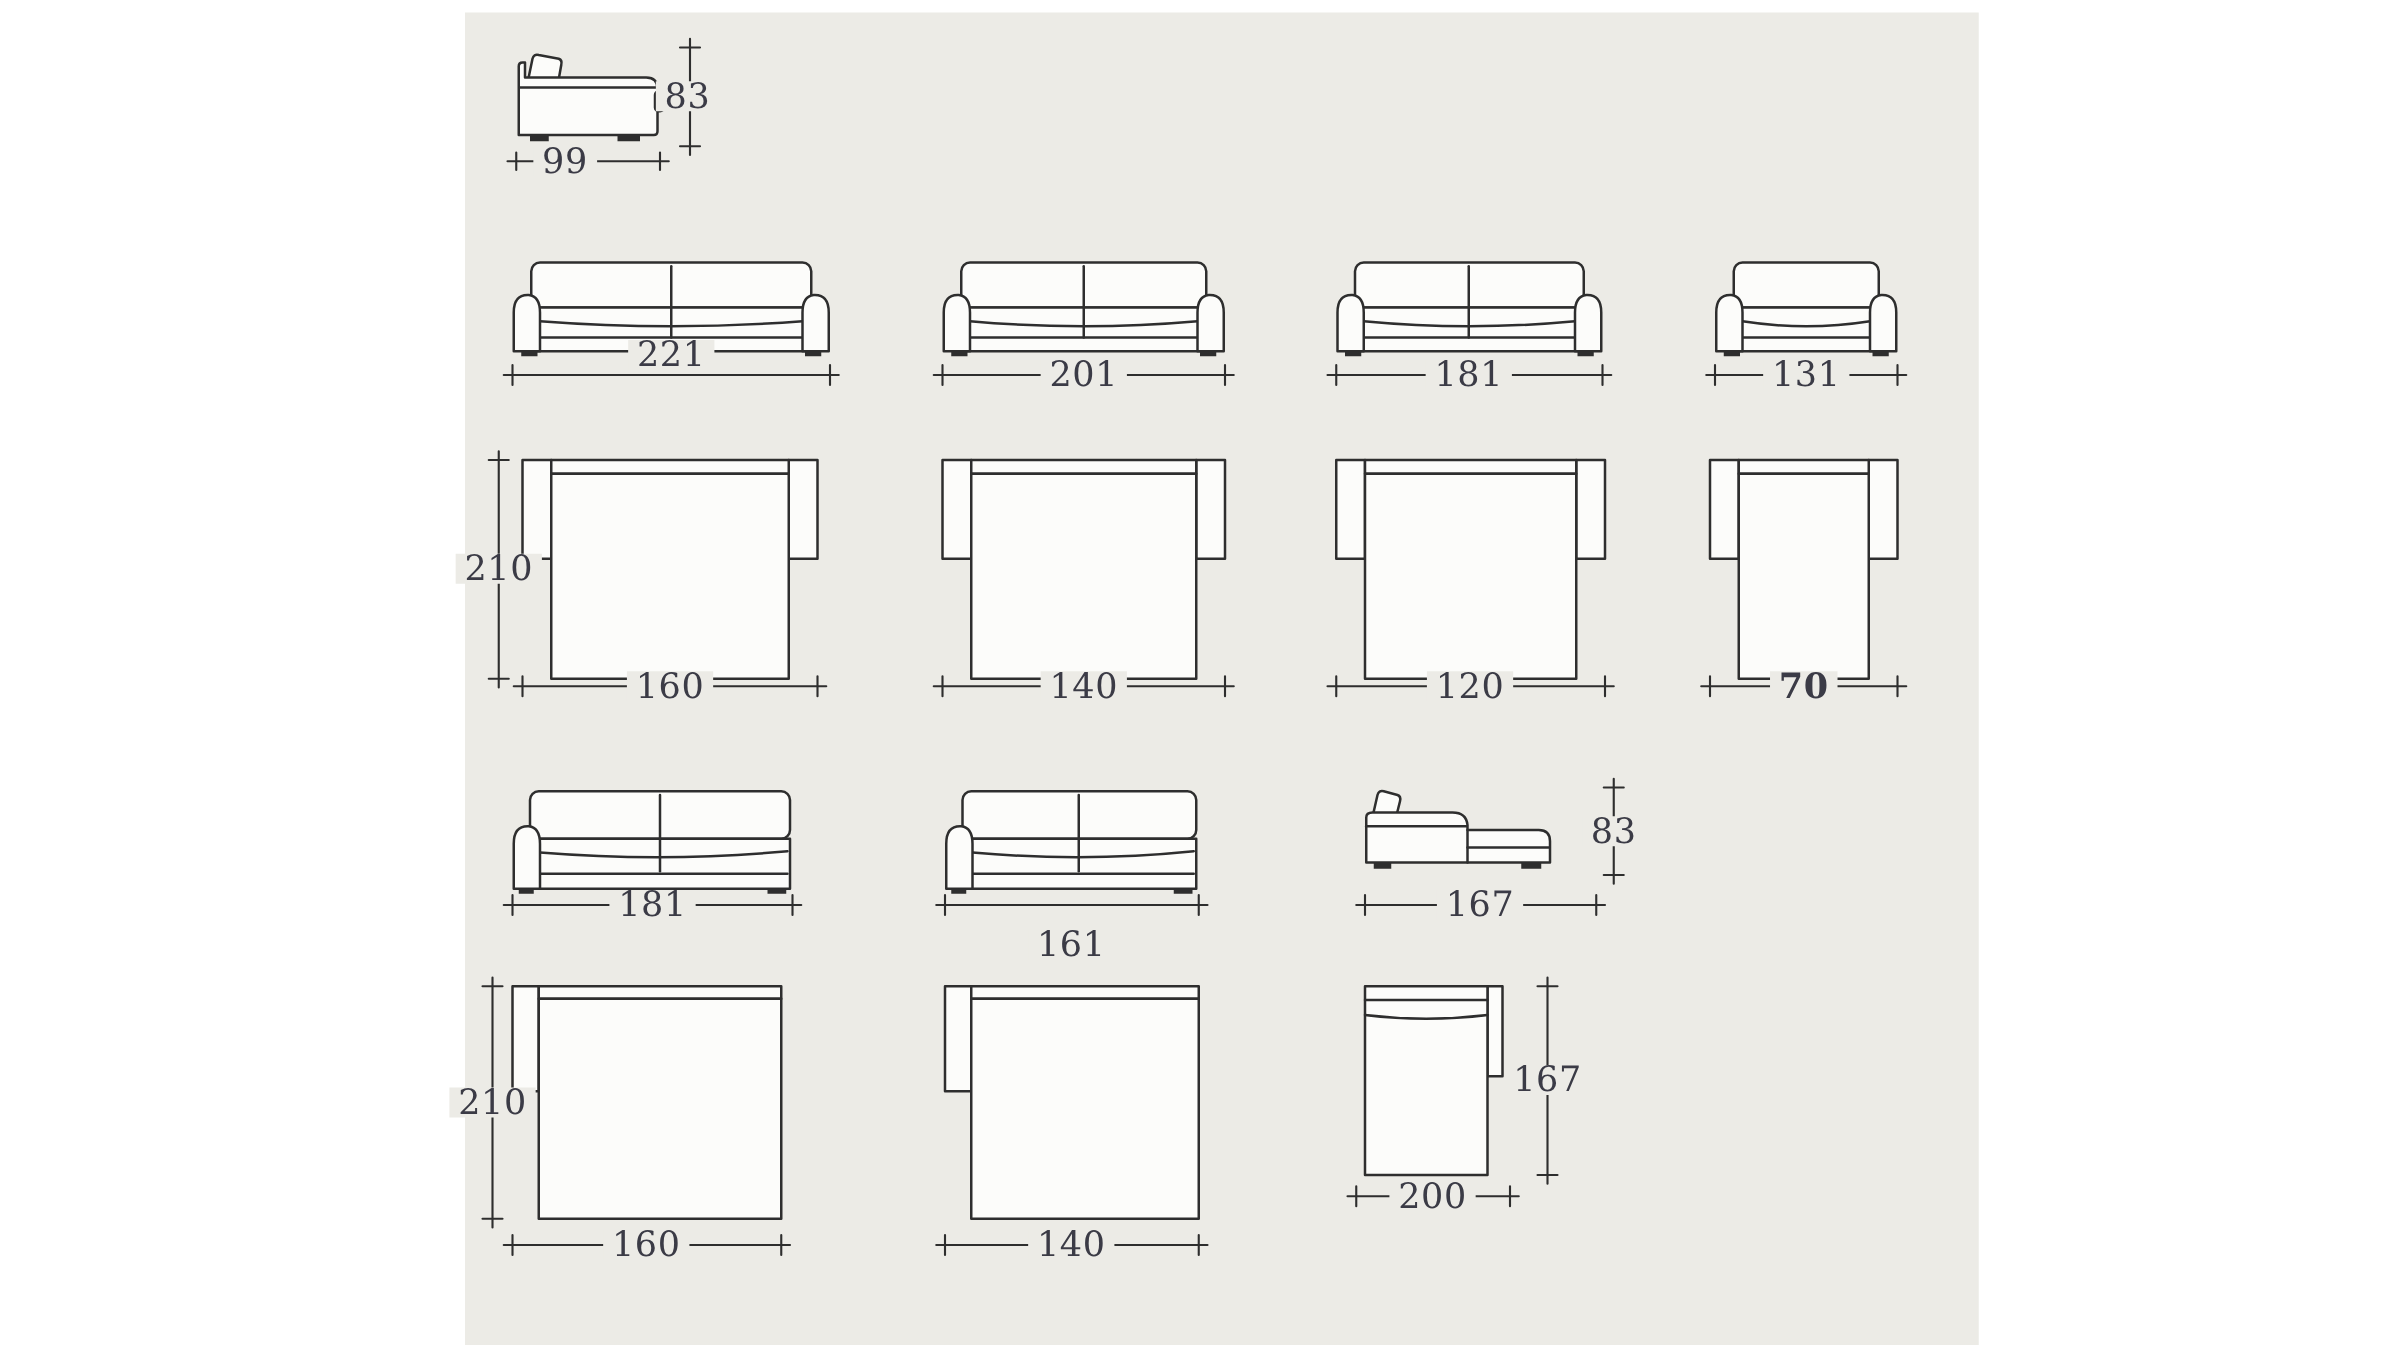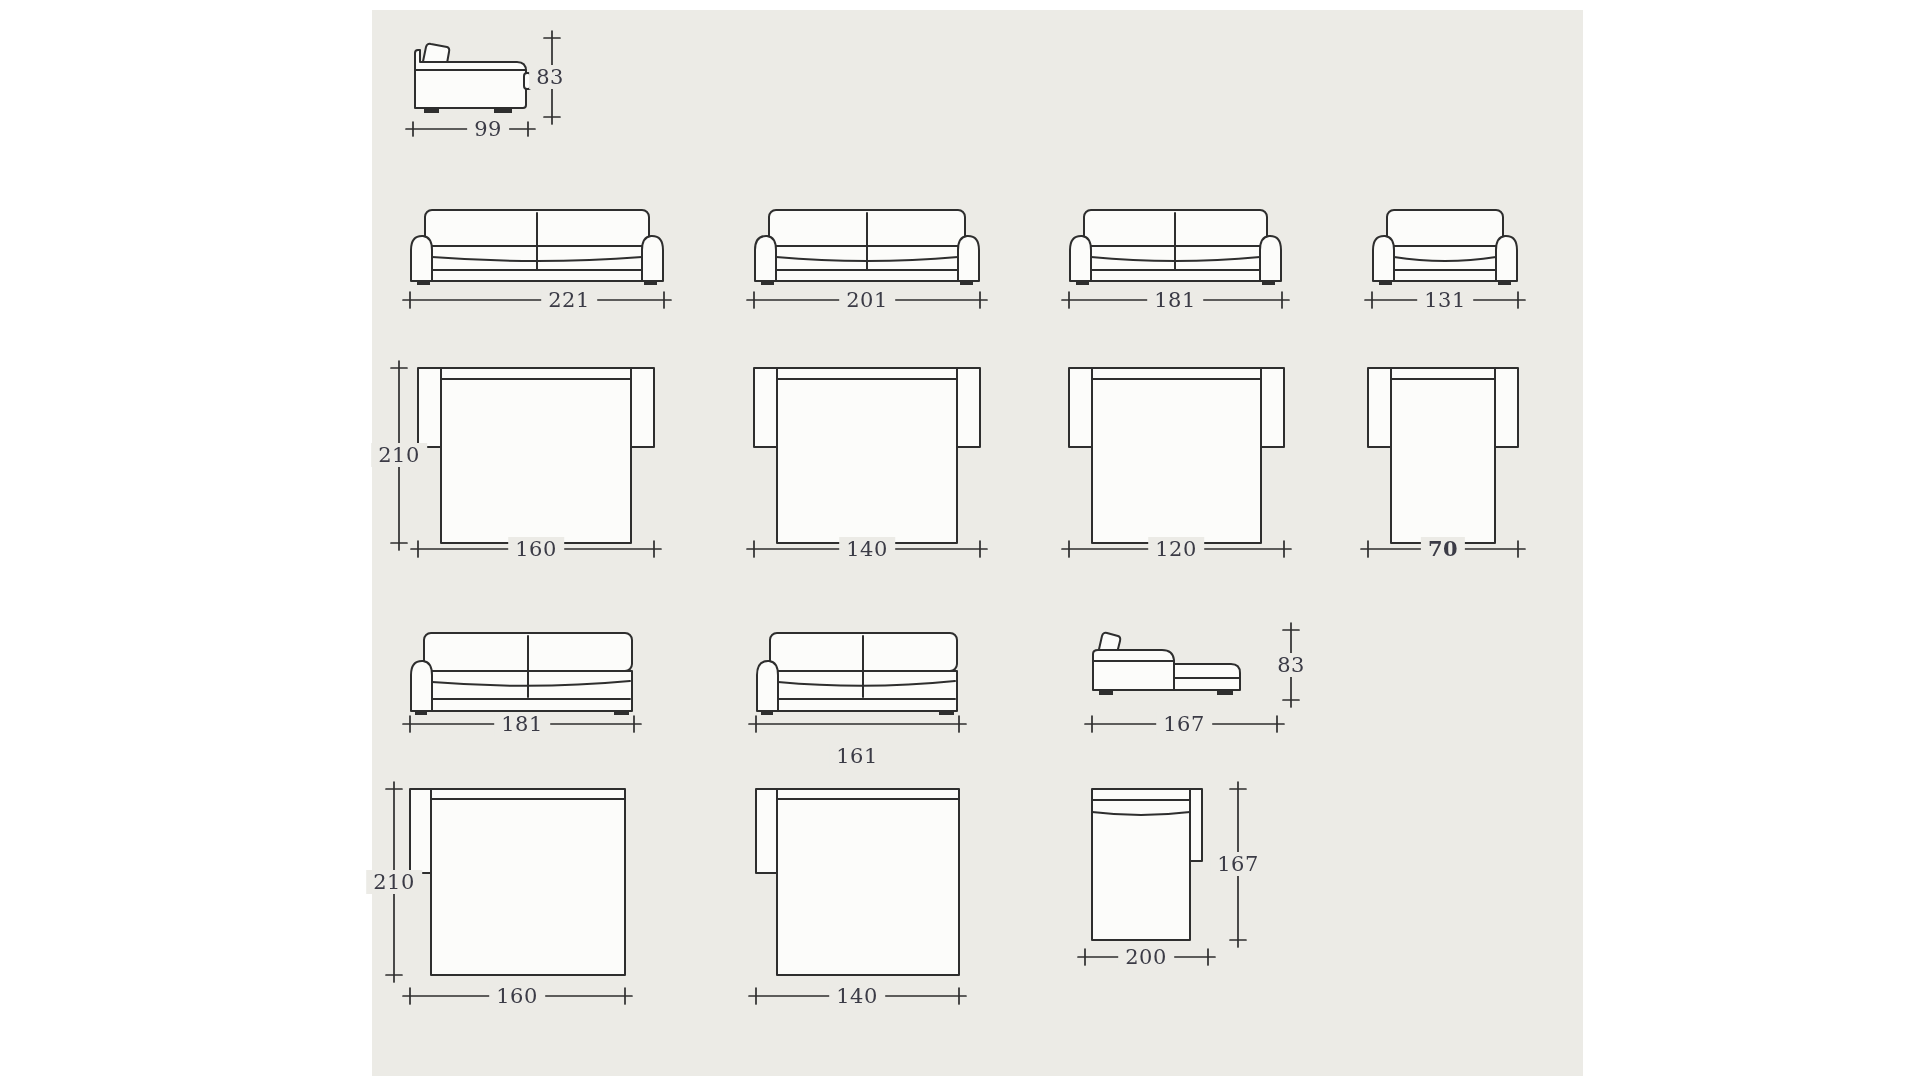--- a/index.html
+++ b/index.html
@@ -13,21 +13,21 @@
     background:#ECEBE6;
   }
   svg.diagram{position:absolute;left:0;top:0;width:1920px;height:1080px;}
   svg .ln{stroke:#2e2e2e;stroke-width:2;fill:none;stroke-linejoin:round;stroke-linecap:round;}
   svg .shape{stroke:#2e2e2e;stroke-width:2;fill:#FCFCFA;stroke-linejoin:round;}
   svg .foot{fill:#2e2e2e;stroke:none;}
   svg .dim{stroke:#2e2e2e;stroke-width:1.7;fill:none;stroke-linecap:round;}
   .dim-label{
     position:absolute;transform:translate(-50%,-50%);
     background:#ECEBE6;color:#3b3b46;
-    font-size:21px;line-height:22px;letter-spacing:0.5px;
+    font-size:28px;line-height:22px;letter-spacing:0.5px;
     padding:1px 7px;white-space:nowrap;
     font-feature-settings:"onum" 1;font-variant-numeric:oldstyle-nums;
   }
 </style>
 </head>
 <body>
 
 <div class="panel"></div>
 
 <svg class="diagram" viewBox="0 0 1920 1080">
@@ -172,23 +172,23 @@
     <path class="ln" d="M1092,812 Q1141,818 1190,812"></path>
     <path class="dim" d="M1238,782 L1238,947 M1230,789 L1246,789 M1230,940 L1246,940"></path>
     <path class="dim" d="M1078,957 L1215,957 M1085,949 L1085,965 M1208,949 L1208,965"></path>
   </g>
   <path class="dim" d="M394,782 L394,982 M386,789 L402,789 M386,975 L402,975"></path>
   <path class="dim" d="M403,996 L632,996 M410,988 L410,1004 M625,988 L625,1004"></path>
   <path class="dim" d="M749,996 L966,996 M756,988 L756,1004 M959,988 L959,1004"></path>
 </svg>
 
 <div class="dim-label" style="left:550px;top:77px;">83</div>
-<div class="dim-label" style="left:488px;top:129px;">99</div>
-
-<div class="dim-label" style="left:537px;top:300px;margin-left:32px;">221</div>
+<div class="dim-label" style="left:452px;top:129px;">99</div>
+
+<div class="dim-label" style="left:537px;top:284px;">221</div>
 <div class="dim-label" style="left:867px;top:300px;">201</div>
 <div class="dim-label" style="left:1175px;top:300px;">181</div>
 <div class="dim-label" style="left:1445px;top:300px;text-align:right;">131</div>
 
 <div class="dim-label" style="left:399px;top:455px;">210</div>
 <div class="dim-label" style="left:536px;top:549px;">160</div>
 <div class="dim-label" style="left:867px;top:549px;">140</div>
 <div class="dim-label" style="left:1176px;top:549px;">120</div>
 <div class="dim-label" style="left:1443px;top:549px;font-weight:bold;">70</div>
 

